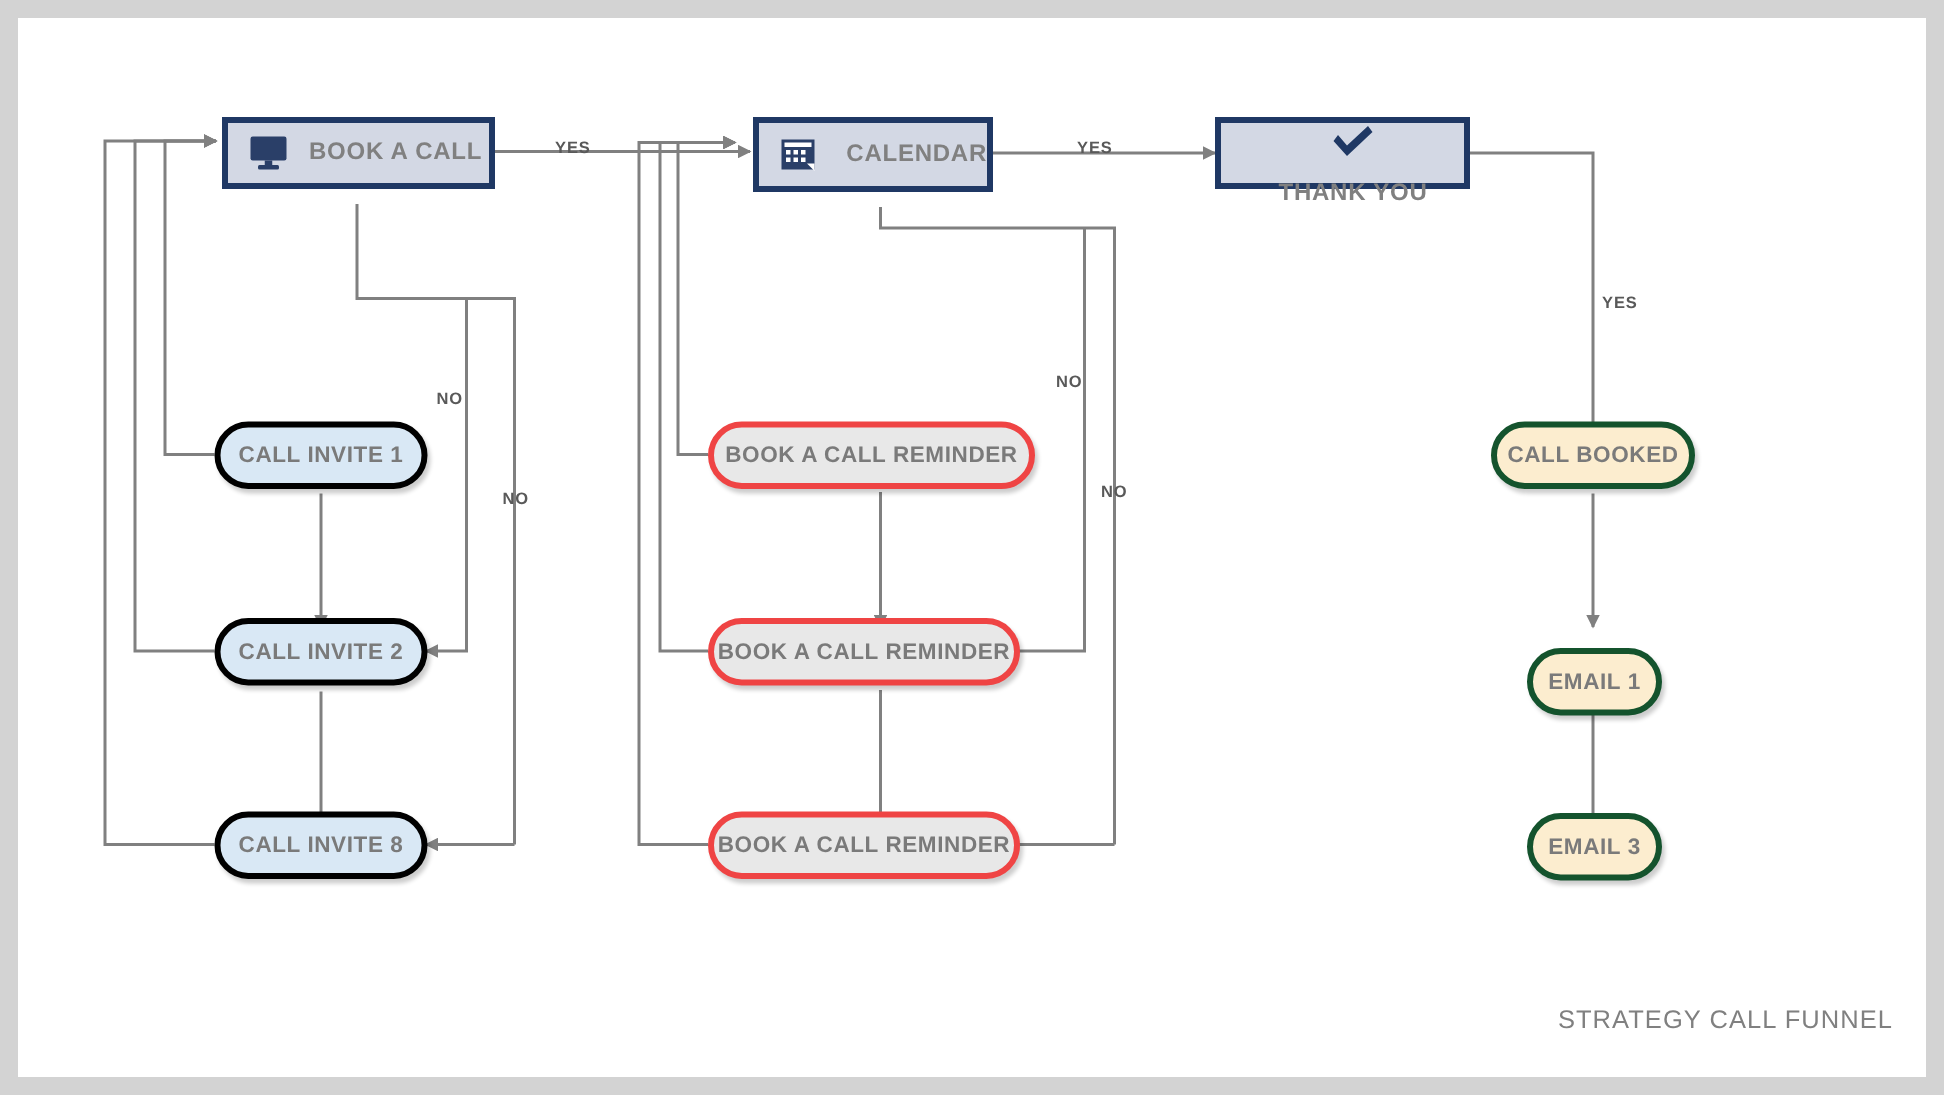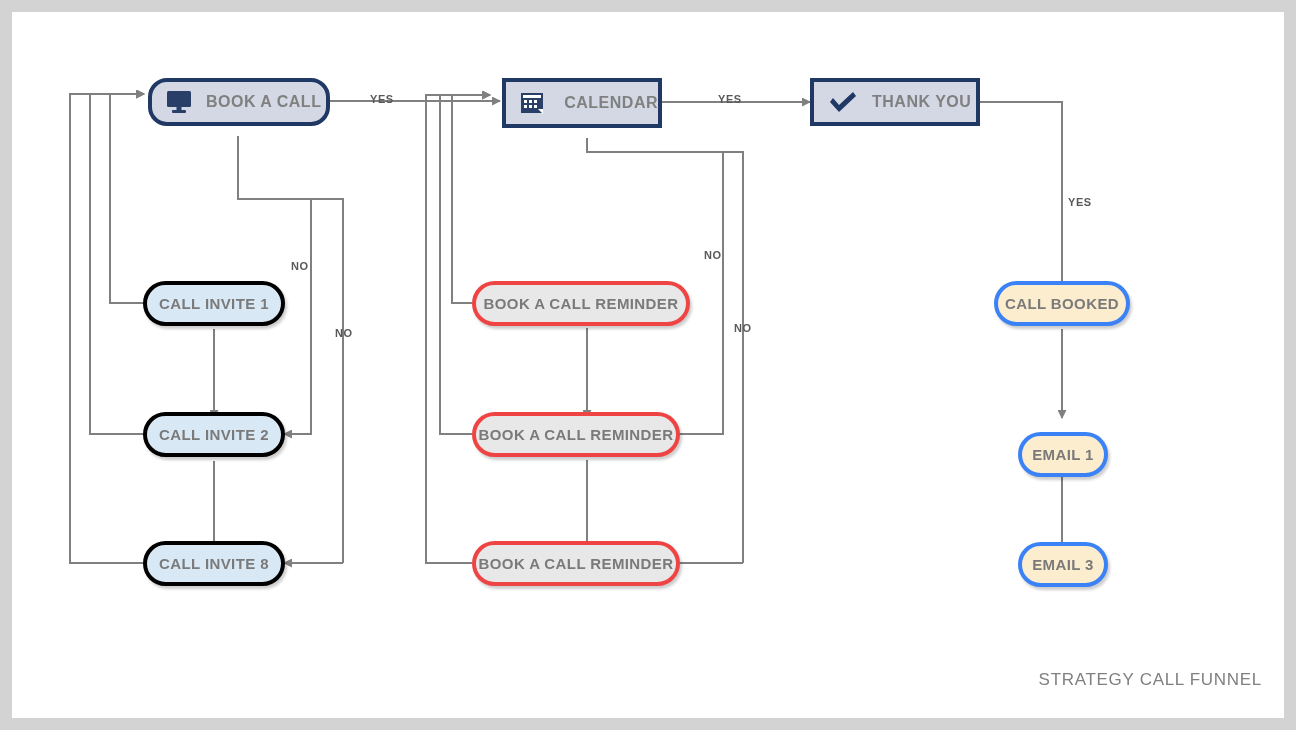--- a/index.html
+++ b/index.html
@@ -34,21 +34,21 @@
   .box .node-label{color:#808080;font-weight:bold;font-size:16px;letter-spacing:0.5px;}
 
   
   .pill{
     border-radius:26px;
     justify-content:center;
     box-shadow:2px 3px 3px rgba(0,0,0,0.20);
   }
   .pill.blue{border:4px solid #000000;background:#d9e8f5;}
   .pill.gray{border:4px solid #ef4444;background:#e8e8e8;}
-  .pill.orange{border:4px solid #3b82f6;background:#fcedcf;}
+  .pill.orange{border:4px solid #14532d;background:#fcedcf;}
   .pill .node-label{color:#7a7a7a;font-weight:bold;font-size:15px;}
 
   .icon{display:inline-flex;align-items:center;justify-content:center;flex:0 0 auto;}
 
   .edge-label{
     position:absolute;font-size:11px;font-weight:bold;color:#595959;
     letter-spacing:0.6px;white-space:nowrap;
   }
   #diagram-title{
     position:absolute;right:22px;bottom:28px;
@@ -94,21 +94,21 @@
       <path d="M460,291 L440,291 L440,83 L478,83" marker-end="url(#arrow)"></path>
       <path d="M460,422 L428,422 L428,83 L478,83" marker-end="url(#arrow)"></path>
       <path d="M460,551 L414,551 L414,83 L478,83" marker-end="url(#arrow)"></path>
 
       <path d="M968,90 L1050,90 L1050,279" marker-end="url(#arrow)"></path>
       <path d="M1050,317 L1050,406" marker-end="url(#arrow)"></path>
       <path d="M1050,449 L1050,538" marker-end="url(#arrow)"></path>
     </g>
   </svg>
 
-  <div class="node box" style="left:136px;top:66px;width:182px;height:48px;border-radius:19px;">
+  <div class="node box" style="left:136px;top:66px;width:182px;height:48px;">
     <span class="icon">
       <svg width="26" height="24" viewBox="0 0 26 24" xmlns="http://www.w3.org/2000/svg">
         <rect x="1" y="1" width="24" height="16" rx="1.5" fill="#2a3f68"></rect>
         <rect x="3" y="3" width="20" height="11" fill="#2a3f68"></rect>
         <rect x="10.5" y="17" width="5" height="3" fill="#2a3f68"></rect>
         <rect x="6" y="20" width="14" height="3" rx="1" fill="#2a3f68"></rect>
       </svg>
     </span>
     <span class="node-label">BOOK A CALL</span>
   </div>
@@ -125,21 +125,21 @@
           <rect x="4" y="14" width="3" height="3"></rect>
             <rect x="9" y="14" width="3" height="3"></rect>
           <rect x="14" y="14" width="3" height="3"></rect>
         </g>
         <path d="M18 18 L23 18 L23 23 Z" fill="#ffffff"></path>
       </svg>
     </span>
     <span class="node-label">CALENDAR</span>
   </div>
 
-  <div class="node box" style="left:798px;top:66px;width:170px;height:48px;">
+  <div class="node box" style="left:798px;top:66px;width:170px;height:48px;flex-direction:column;">
     <span class="icon">
       <svg width="30" height="24" viewBox="0 0 30 24" xmlns="http://www.w3.org/2000/svg">
         <path d="M2 12 L5 8 L11 15 L25 2 L28 6 L11 22 Z" fill="#1f3864"></path>
       </svg>
     </span>
     <span class="node-label">THANK YOU</span>
   </div>
 
   <div class="node pill blue" style="left:131px;top:269px;width:142px;height:45px;">
     <span class="node-label">CALL INVITE 1</span>

